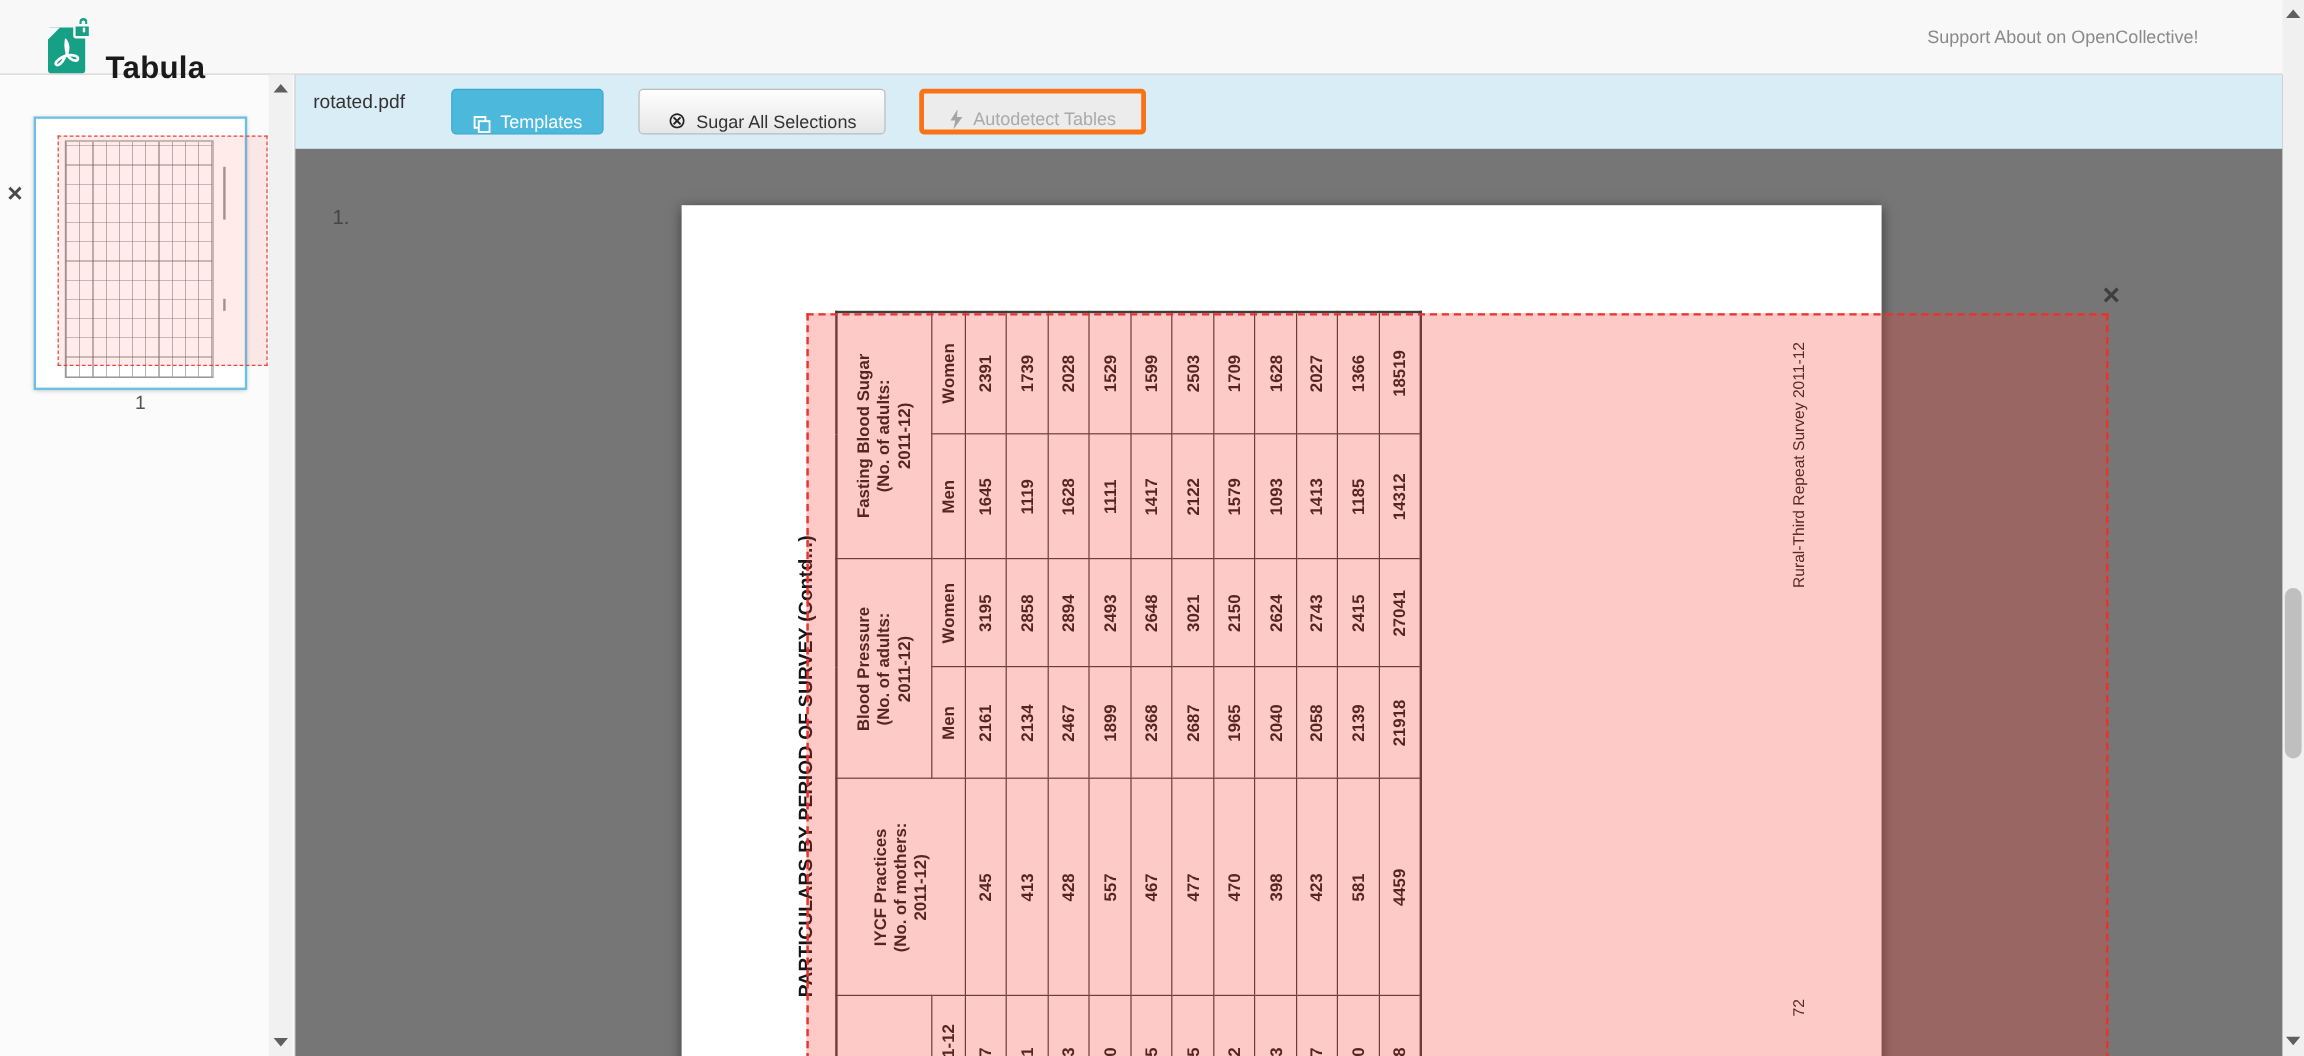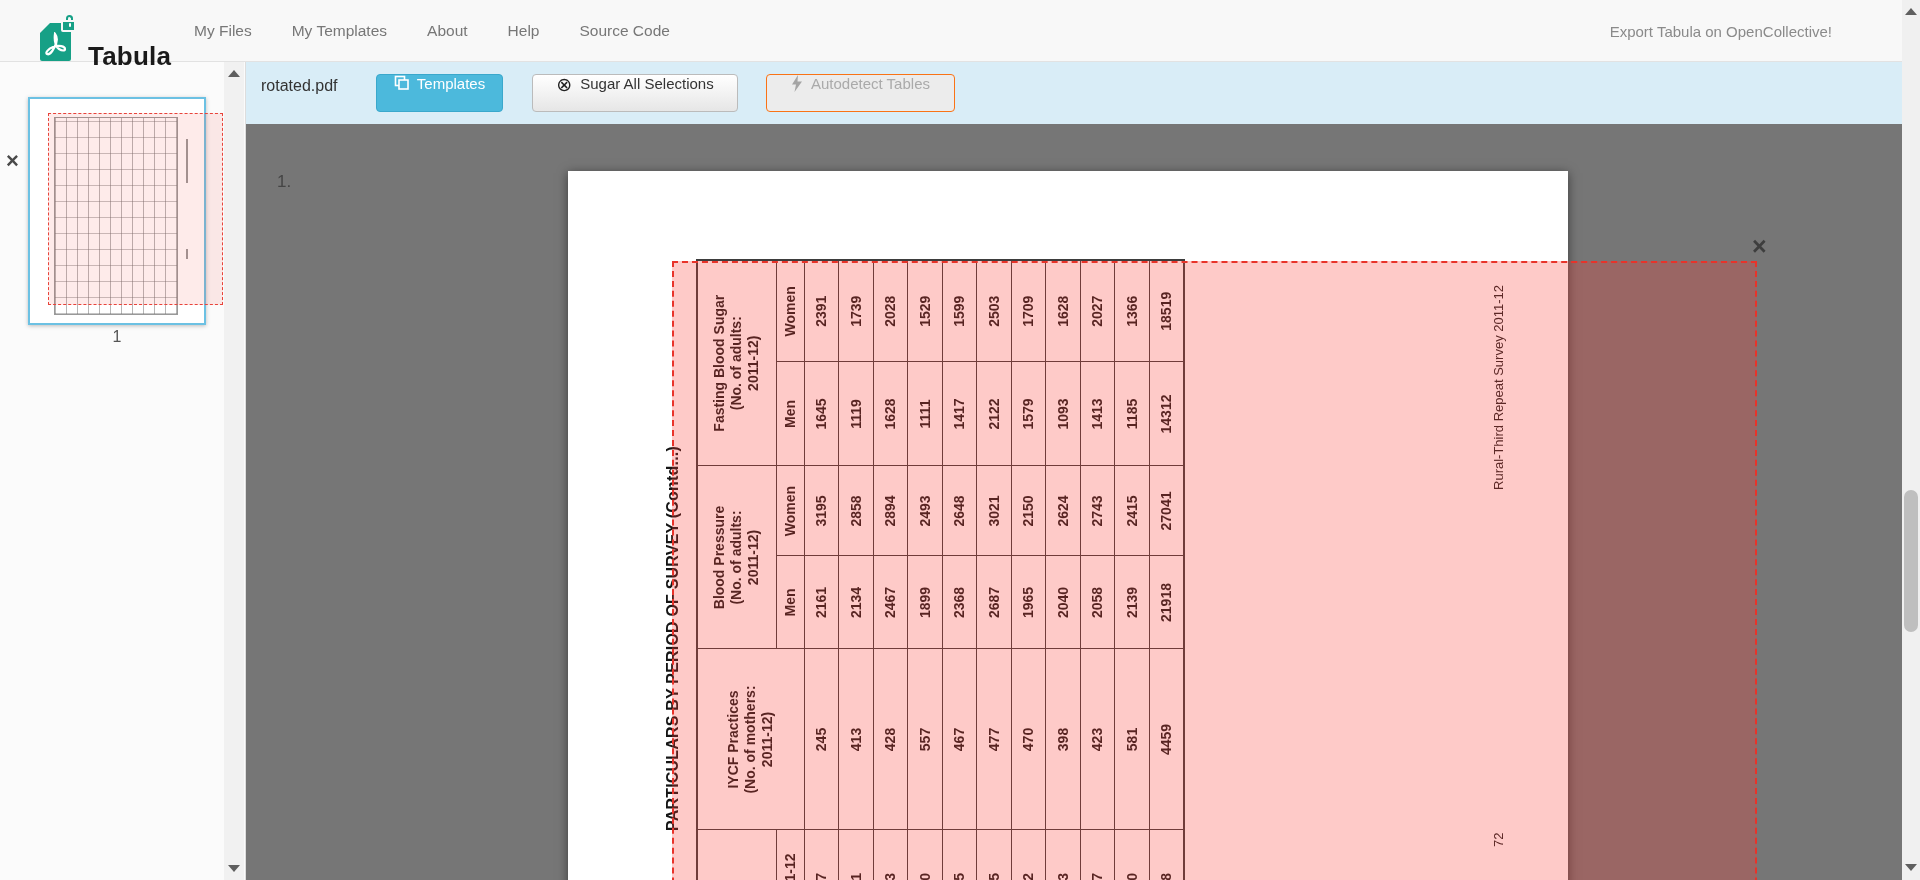--- a/index.html
+++ b/index.html
@@ -17,24 +17,24 @@
   .logo-shackle{position:absolute;right:3px;top:-5px;width:7px;height:7px;border:2px solid #16a086;border-bottom:none;border-radius:4px 4px 0 0;background:#f8f8f8;}
   .logo-key{position:absolute;right:5.5px;top:3px;width:2px;height:4px;background:#fff;border-radius:1px;}
   .brand{font-size:26px;font-weight:700;color:#1a1a1a;letter-spacing:.2px;margin-top:31px;}
   .nav-menu{position:absolute;left:194px;top:0;height:62px;display:flex;align-items:center;gap:40px;}
   .nav-item{font-size:15.5px;color:#777;cursor:pointer;white-space:nowrap;}
   .nav-support{position:absolute;right:88px;top:0;height:62px;display:flex;align-items:center;font-size:15px;color:#8a8a8a;}
 
   
   .toolbar{position:absolute;left:246px;top:62px;width:1656px;height:62px;background:#d9edf7;z-index:30;}
   .filename{position:absolute;left:15px;top:0;height:48px;display:flex;align-items:center;font-size:16px;color:#333;}
-  .btn{position:absolute;top:12px;height:38px;display:flex;align-items:flex-start;justify-content:center;gap:8px;border-radius:4px;font-size:15px;cursor:pointer;white-space:nowrap;}
+  .btn{position:absolute;top:12px;height:38px;display:flex;align-items:flex-end;justify-content:center;gap:8px;border-radius:4px;font-size:15px;cursor:pointer;white-space:nowrap;}
   .btn-templates{left:130px;width:127px;background:#4cb9dc;border:1px solid #3aa8cc;color:#fff;}
   .btn-clear{left:286px;width:206px;background:linear-gradient(#ffffff,#e6e6e6);border:1px solid #bbb;color:#333;}
-  .btn-auto{left:520px;width:189px;background:#ececec;border:1px solid #f97316;color:#aaa;}
+  .btn-auto{left:520px;width:189px;background:#ececec;border:4px solid #f97316;color:#aaa;}
   .btn-export{right:49px;width:310px;background:linear-gradient(#5cb85c,#449d44);border:1px solid #3e8f3e;color:#fff;}
   .icon-clear{font-size:19px;line-height:1;color:#222;}
 
   
   .sidebar{position:absolute;left:0;top:62px;width:246px;height:818px;background:#fbfbfb;border-right:1px solid #ddd;z-index:30;}
   .thumb-close{position:absolute;left:6px;top:88px;font-size:22px;font-weight:700;color:#4a4a4a;line-height:1;cursor:pointer;}
   .thumb-page{position:absolute;left:28px;top:35px;width:178px;height:228px;background:#fff;border:2px solid #6cc1e3;box-shadow:0 1px 4px rgba(0,0,0,.25);}
   .thumb-grid{position:absolute;left:24px;top:18px;width:124px;height:198px;border:1px solid #999;
      background:
        repeating-linear-gradient(0deg, rgba(110,110,110,.40) 0 1px, transparent 1px 16px),
@@ -252,28 +252,21 @@
         <div class="logo-fold"></div>
         <svg class="logo-swirl" viewBox="0 0 24 26">
           <path d="M11 2 C14 6 13 11 10 16 C8 20 5 23 3 22 C1 21 4 17 9 15 C15 13 21 14 21 17 C21 19 18 19 15 17 C12 15 10 9 11 2 Z" fill="none" stroke="#ffffff" stroke-width="2.2" stroke-linecap="round"></path>
         </svg>
         <div class="logo-shackle"></div>
         <div class="logo-lock"></div>
         <div class="logo-key"></div>
       </div>
       <div class="brand">Tabula</div>
     </div>
-    <div class="nav-menu">
-      <div class="nav-item">My Files</div>
-      <div class="nav-item">My Templates</div>
-      <div class="nav-item">About</div>
-      <div class="nav-item">Help</div>
-      <div class="nav-item">Source Code</div>
-    </div>
-    <div class="nav-support">Export Tabula on OpenCollective!</div>
+    <div class="nav-support">Support About on OpenCollective!</div>
   </div>
 
   <div class="toolbar">
     <div class="filename">rotated.pdf</div>
 
     <div class="btn btn-templates">
       <svg width="15" height="15" viewBox="0 0 15 15">
         <rect x="1.5" y="1.5" width="9" height="9" fill="none" stroke="#fff" stroke-width="1.6"></rect>
         <rect x="5" y="5" width="9" height="9" fill="#4cb9dc" stroke="#fff" stroke-width="1.6"></rect>
       </svg>

